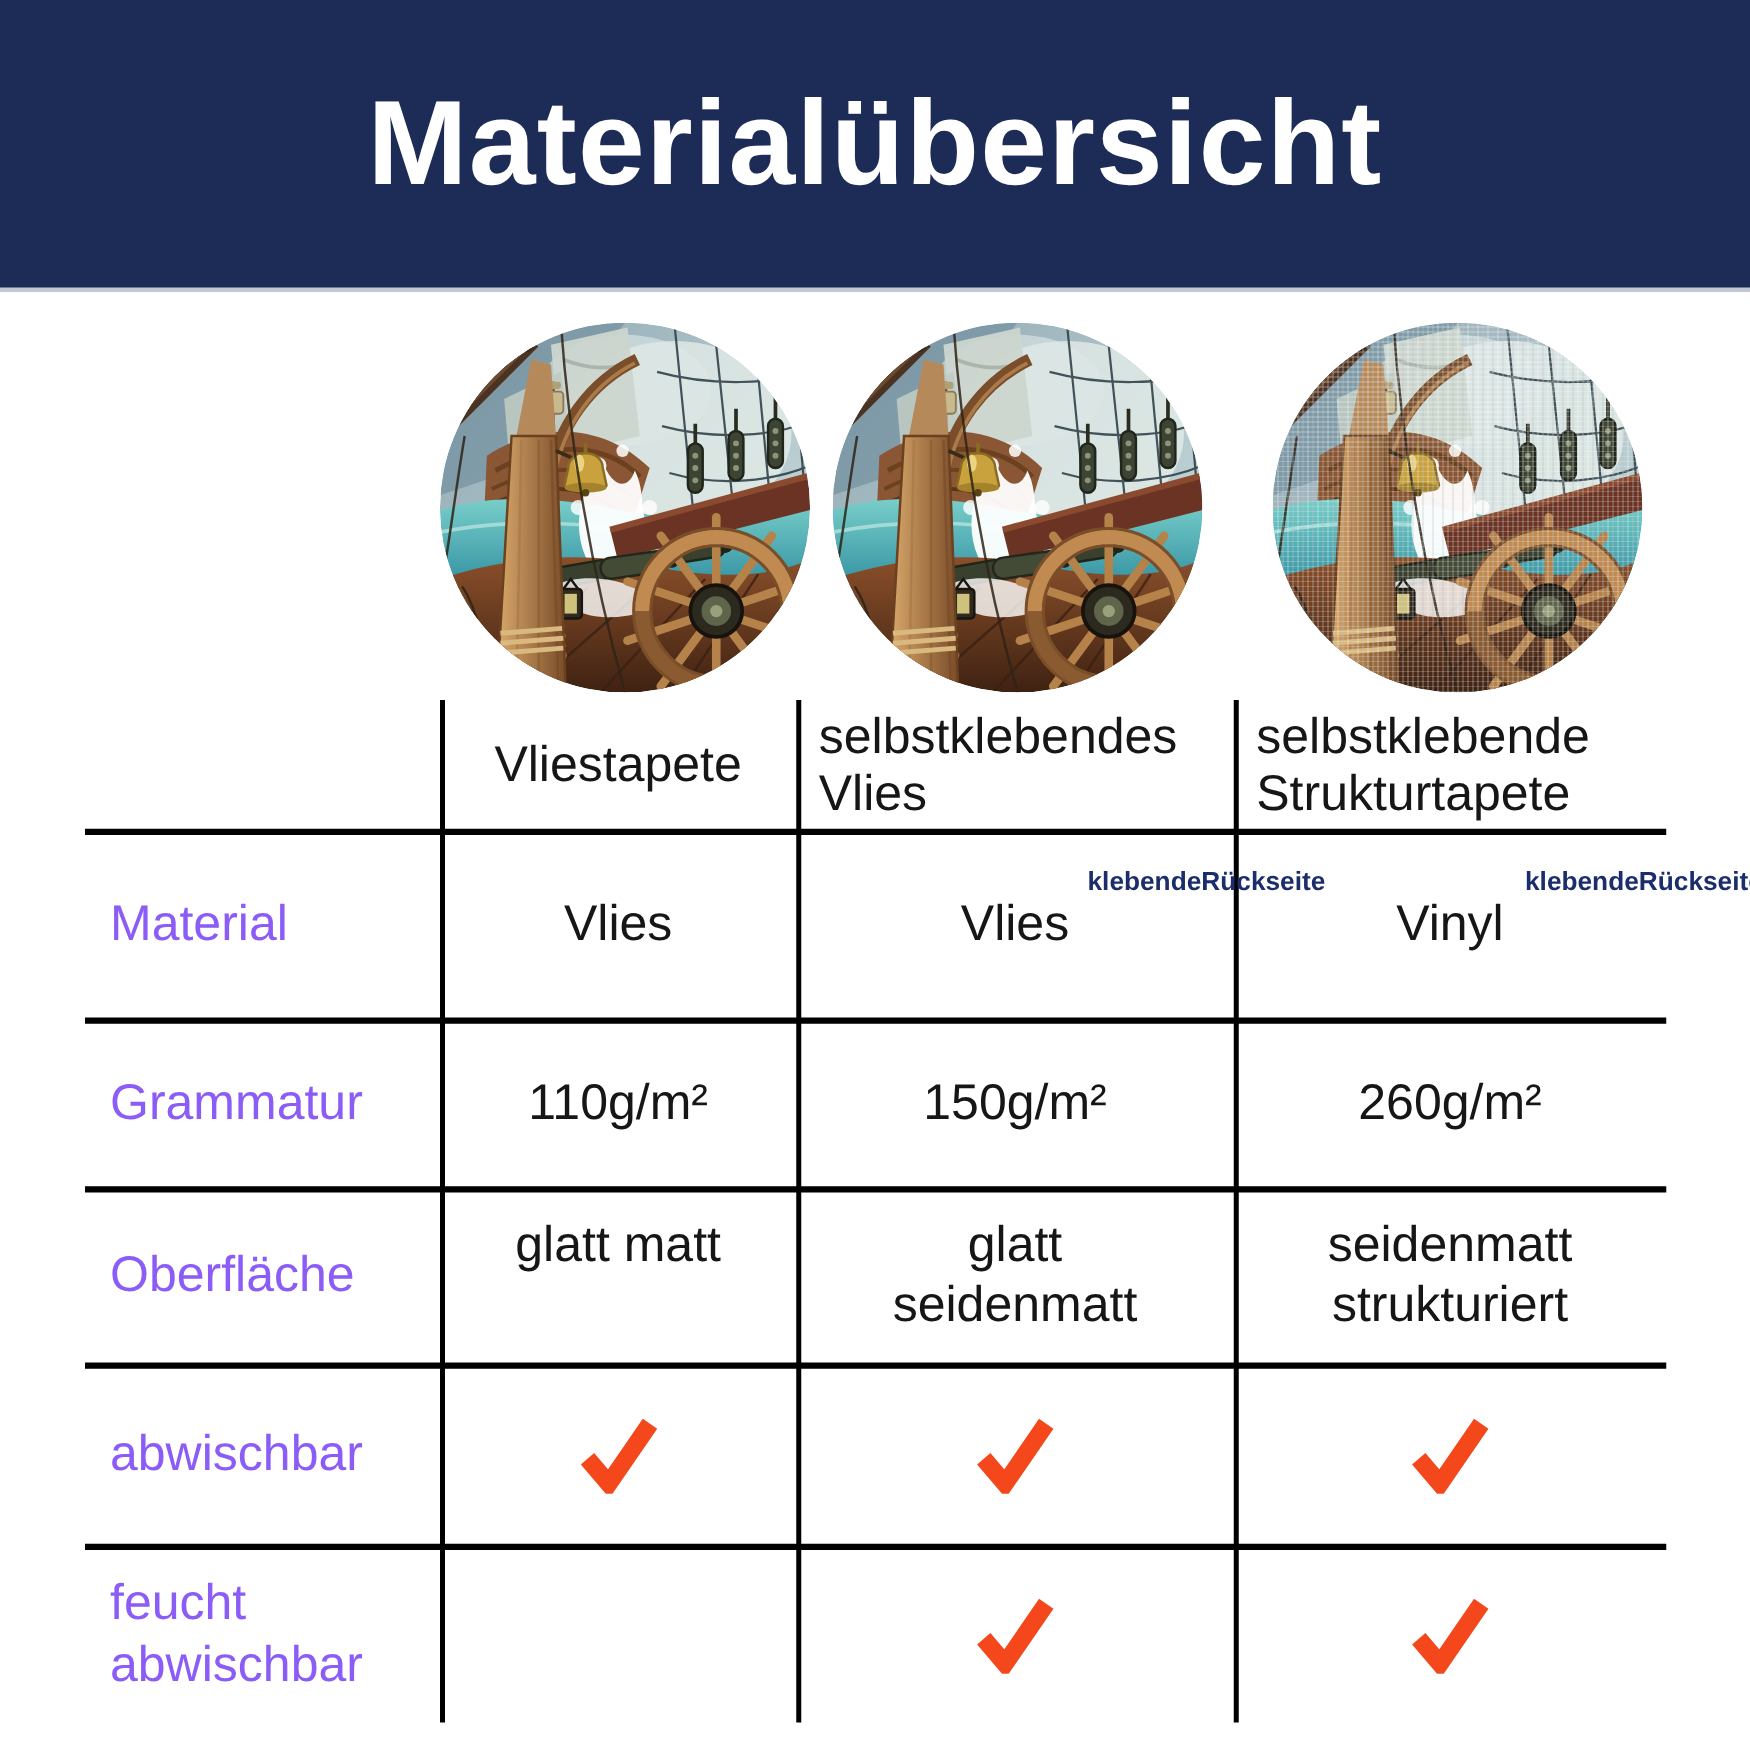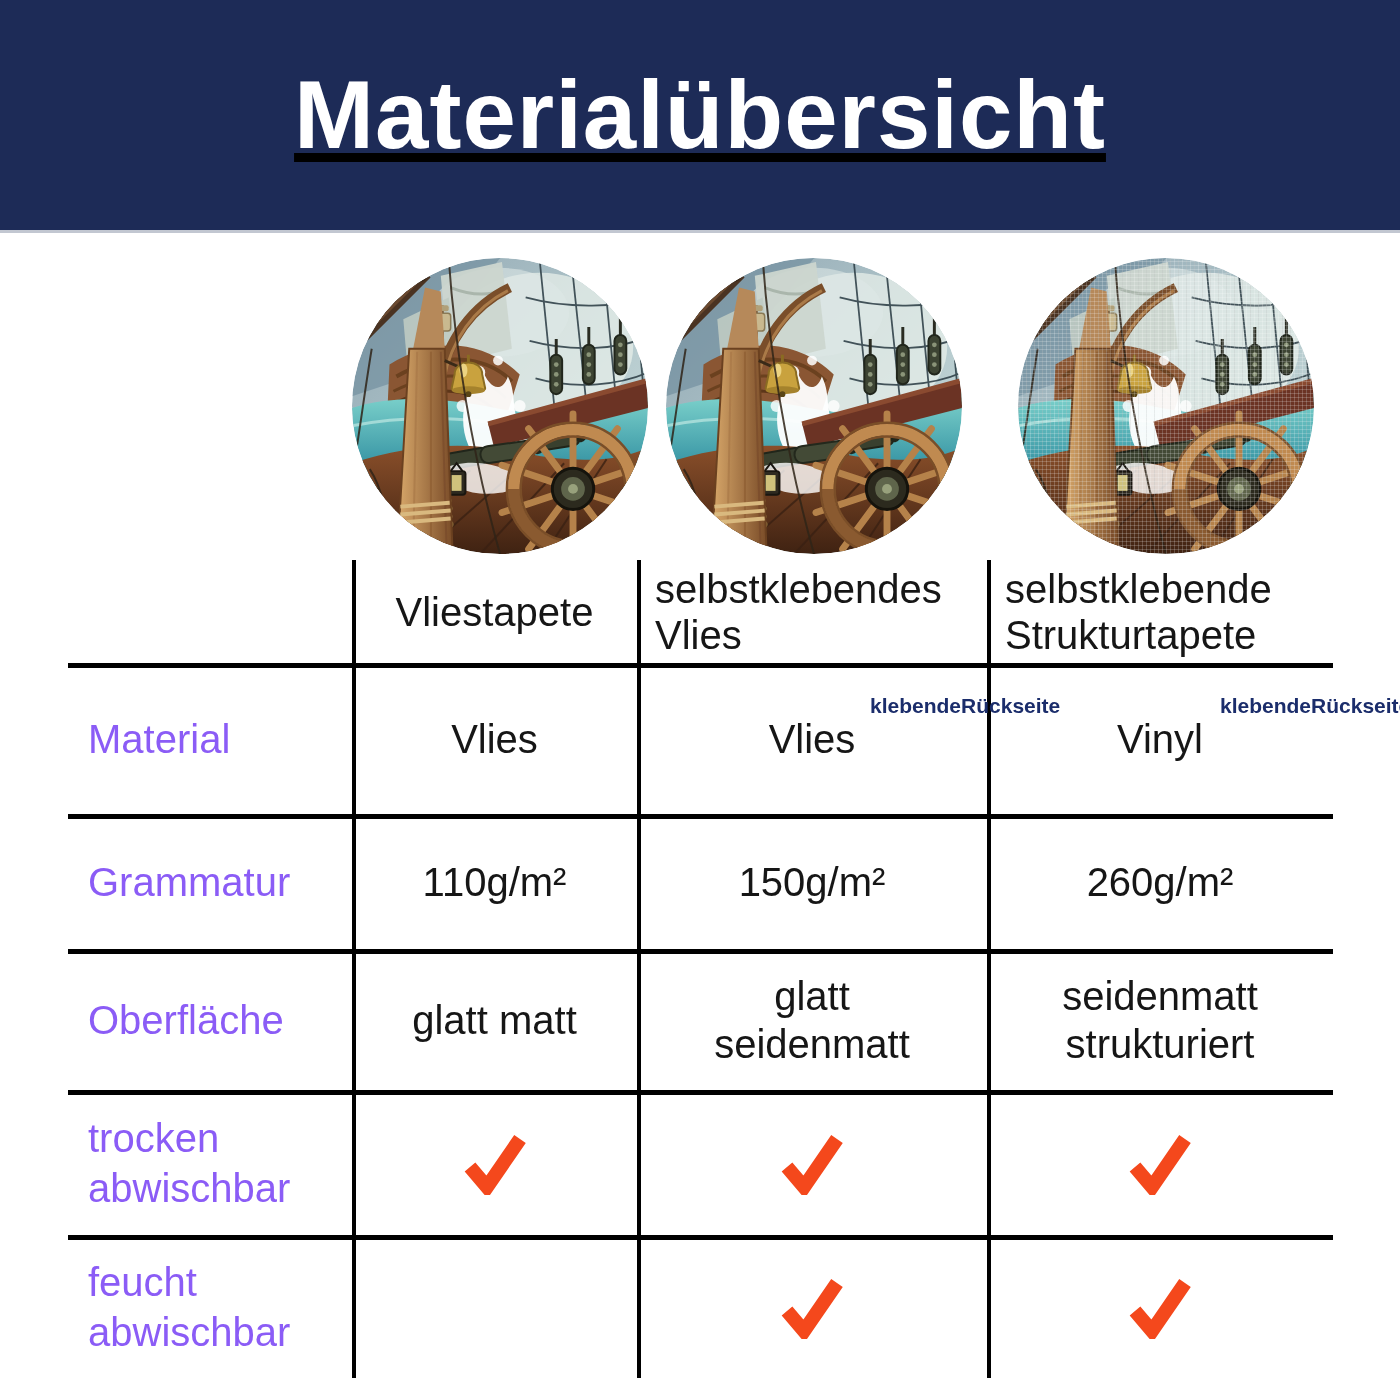--- a/index.html
+++ b/index.html
@@ -2,21 +2,21 @@
 <html style="--header-bg: #1d2b57; --check: #f4481c; --badge-text: #1b2d6b; --badge-orange: #f4431a; --table-line: #000000;"><head>
 <meta charset="utf-8">
 <style>
   html,body{margin:0;padding:0;}
   body{width:1400px;height:1400px;background:#fff;font-family:"Liberation Sans",sans-serif;position:relative;overflow:hidden;}
   .page{position:absolute;inset:0;}
 
   
   .header{position:absolute;left:0;top:0;width:1400px;height:230px;
     background:var(--header-bg,#1d2b57);display:flex;align-items:center;justify-content:center;
-    border-bottom:3px solid #c2c7d1;text-decoration:underline;}
+    border-bottom:3px solid #c2c7d1;}
   .header h1{margin:0;color:#fff;font-size:96px;font-weight:bold;letter-spacing:1px;}
 
   
   .circle{position:absolute;top:258px;width:296px;height:296px;border-radius:50%;overflow:hidden;}
   .circle svg{display:block;width:296px;height:296px;}
   #circle-1{left:352px;} #circle-2{left:666px;} #circle-3{left:1018px;}
   #circle-3::after{content:"";position:absolute;inset:0;border-radius:50%;
     background:
       repeating-linear-gradient(0deg, rgba(255,255,255,.20) 0 1px, rgba(0,0,0,0) 1px 4px),
       repeating-linear-gradient(90deg, rgba(255,255,255,.20) 0 1px, rgba(0,0,0,0) 1px 4px),
@@ -305,34 +305,33 @@
   <div class="cell" style="left:637px;top:819px;width:350px;height:126px">
     <span>150g/m²</span>
   </div>
   <div class="cell" style="left:987px;top:819px;width:346px;height:126px">
     <span>260g/m²</span>
   </div>
 
   <div class="label" style="top:954px;height:132px">
     <span>Oberfläche</span>
   </div>
-  <div class="cell" style="left:352px;top:954px;width:285px;height:132px">
+  <div class="cell" style="left:352px;top:930px;width:285px;height:132px">
     <span>glatt matt</span>
   </div>
   <div class="cell" style="left:637px;top:954px;width:350px;height:132px;flex-direction:column">
     <span>glatt</span>
     <span>seidenmatt</span>
   </div>
   <div class="cell" style="left:987px;top:954px;width:346px;height:132px;flex-direction:column">
     <span>seidenmatt</span>
     <span>strukturiert</span>
   </div>
 
   <div class="label" style="top:1095px;height:136px">
-    <span>trocken</span>
     <span>abwischbar</span>
   </div>
   <div class="cell check-wrap" style="left:352px;top:1095px;width:285px;height:136px">
     <svg width="66" height="64" viewBox="0 0 66 64">
         <use href="#check-mark"></use>
       </svg>
   </div>
   <div class="cell check-wrap" style="left:637px;top:1095px;width:350px;height:136px">
     <svg width="66" height="64" viewBox="0 0 66 64">
         <use href="#check-mark"></use>

